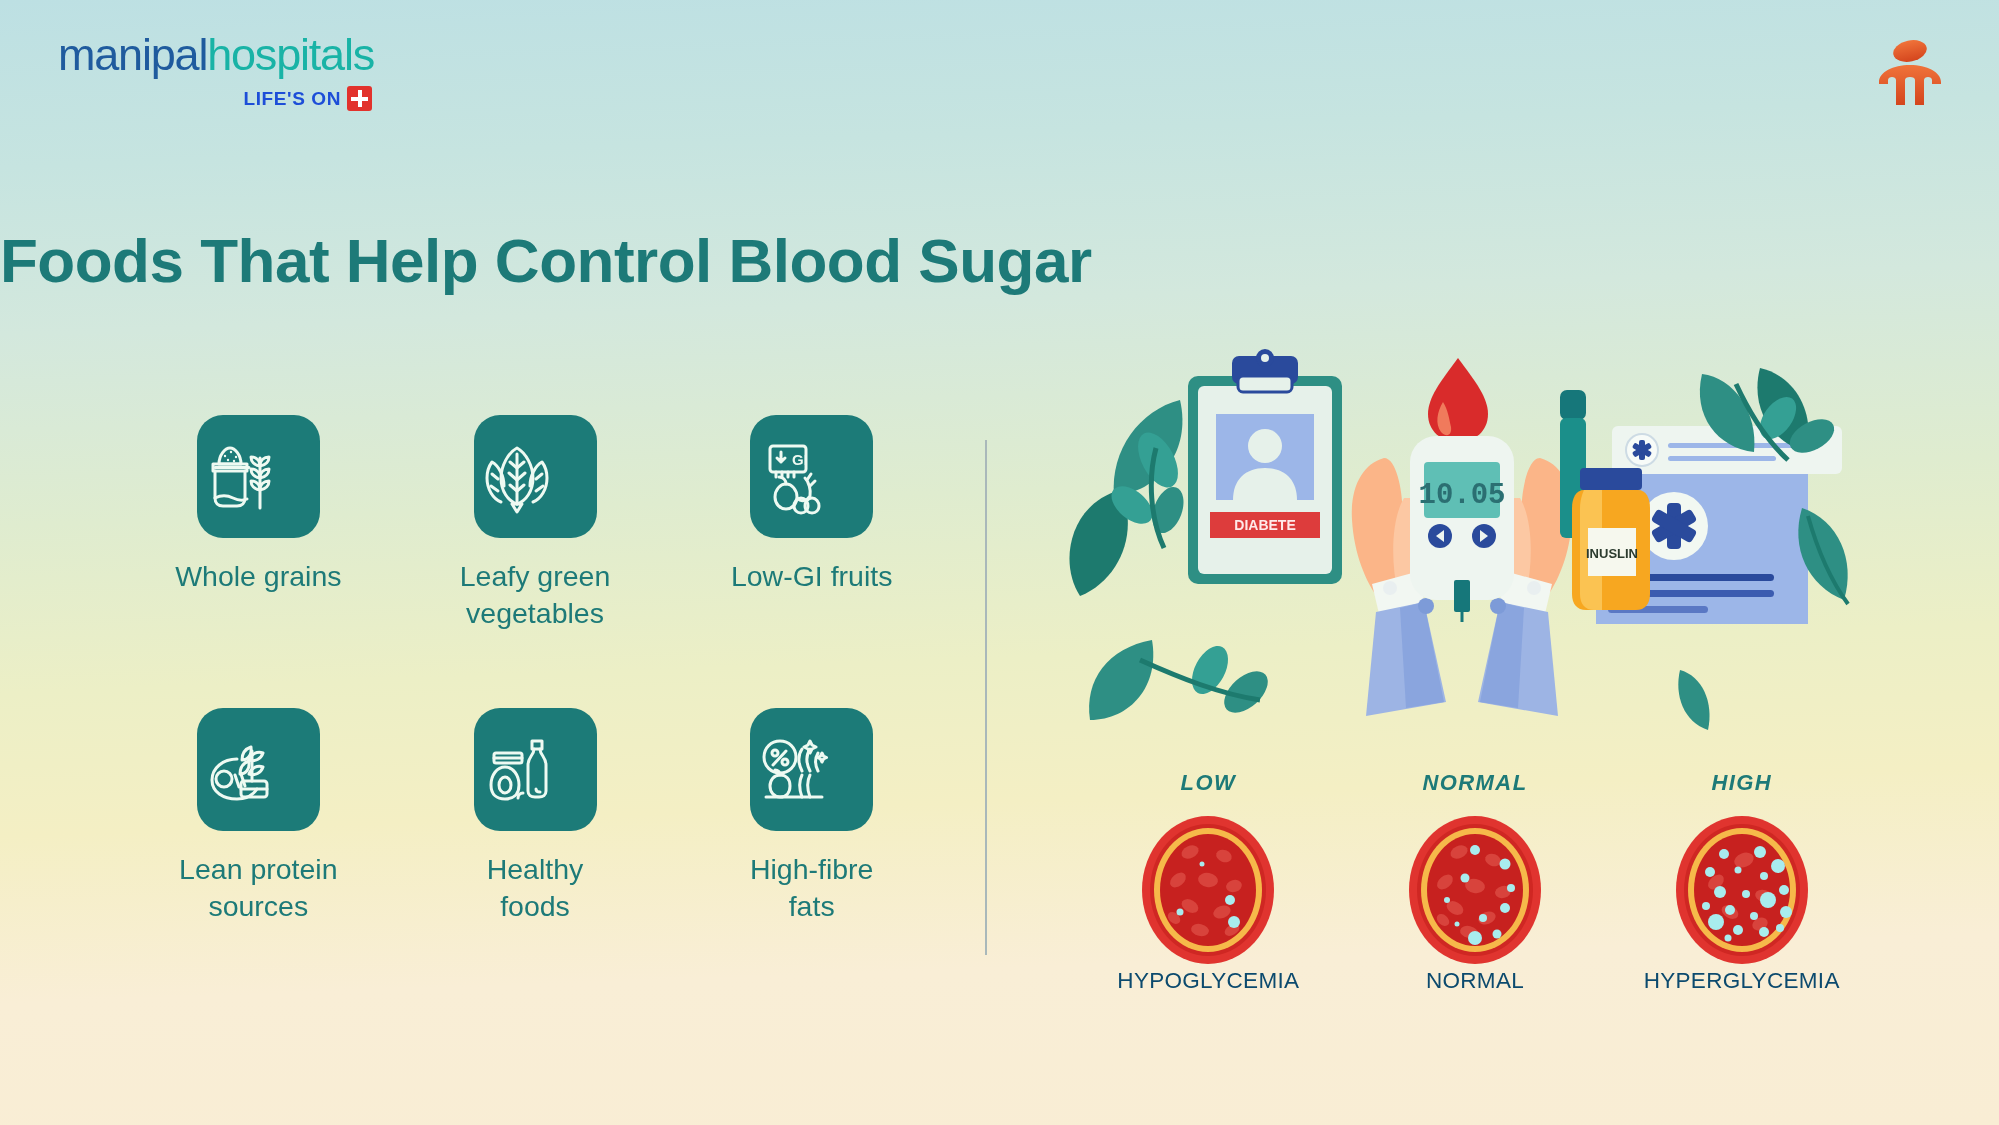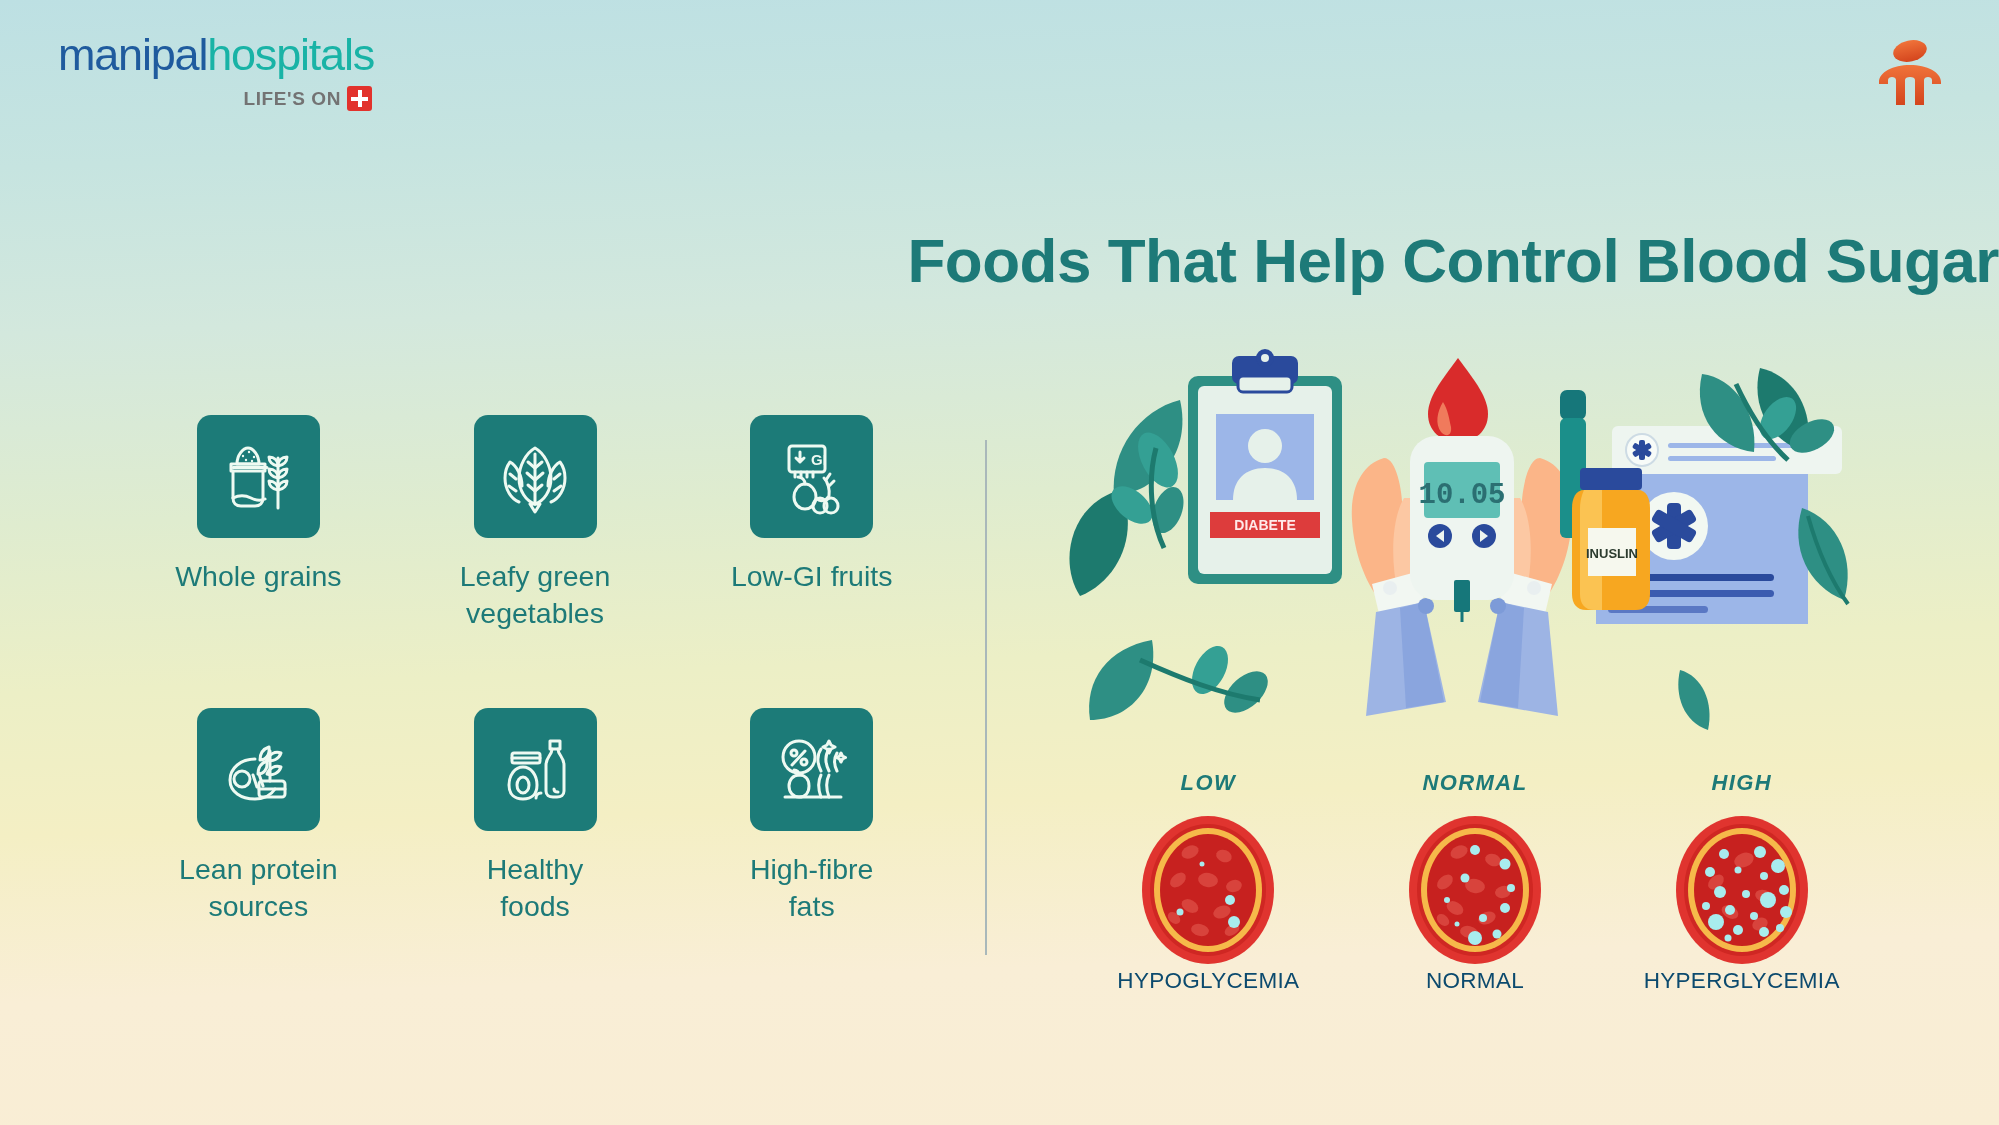--- a/index.html
+++ b/index.html
@@ -18,42 +18,42 @@
     position:relative;
   }
 
   
   #header{position:absolute;left:0;top:0;width:1999px;height:150px;}
   #logo-block{position:absolute;left:58px;top:32px;}
   #logo-wordmark{font-size:45px;font-weight:400;letter-spacing:-1.2px;line-height:1;white-space:nowrap;}
   #logo-wordmark .w1{color:#1f5b9e;text-align:center;}
   #logo-wordmark .w2{color:#19b3a6;}
   #tagline{display:flex;align-items:center;justify-content:flex-end;gap:6px;margin-top:9px;padding-right:2px;}
-  #tagline-text{color:#737373;font-size:19px;font-weight:700;letter-spacing:.6px;}
+  #tagline-text{color:#1d4ed8;font-size:19px;font-weight:700;letter-spacing:.6px;}
   #tagline-cross{width:25px;height:25px;background:#e2322c;border-radius:3px;position:relative;}
   #tagline-cross:before,#tagline-cross:after{content:"";position:absolute;background:#fff;}
   #tagline-cross:before{left:10.5px;top:4px;width:4px;height:17px;}
   #tagline-cross:after{left:4px;top:10.5px;width:17px;height:4px;}
 
   #brandmark{position:absolute;right:52px;top:38px;width:74px;height:68px;}
 
   
   #page-title{
-    position:absolute;left:0;top:225px;width:1999px;text-align:right;
+    position:absolute;left:0;top:225px;width:1999px;text-align:left;
     color:#1d7a78;font-size:62px;font-weight:700;letter-spacing:-.5px;
   }
 
   
   #food-grid{position:absolute;left:120px;top:415px;width:830px;}
   .food-row{display:flex;}
   .food-row + .food-row{margin-top:76px;}
   .food-item{width:300px;display:flex;flex-direction:column;align-items:center;}
   .food-icon{
-    width:123px;height:123px;border-radius:14px;background:#1c7b78;
-    display:flex;align-items:center;justify-content:center;
+    width:123px;height:123px;border-radius:26px;background:#1c7b78;
+    display:flex;align-items:center;
   }
   .food-label{
     margin-top:20px;text-align:center;color:#1d7a78;
     font-size:28.5px;line-height:37px;font-weight:400;
   }
 
   
   #divider{position:absolute;left:985px;top:440px;width:2px;height:515px;background:#a9b8ba;}
 
   

